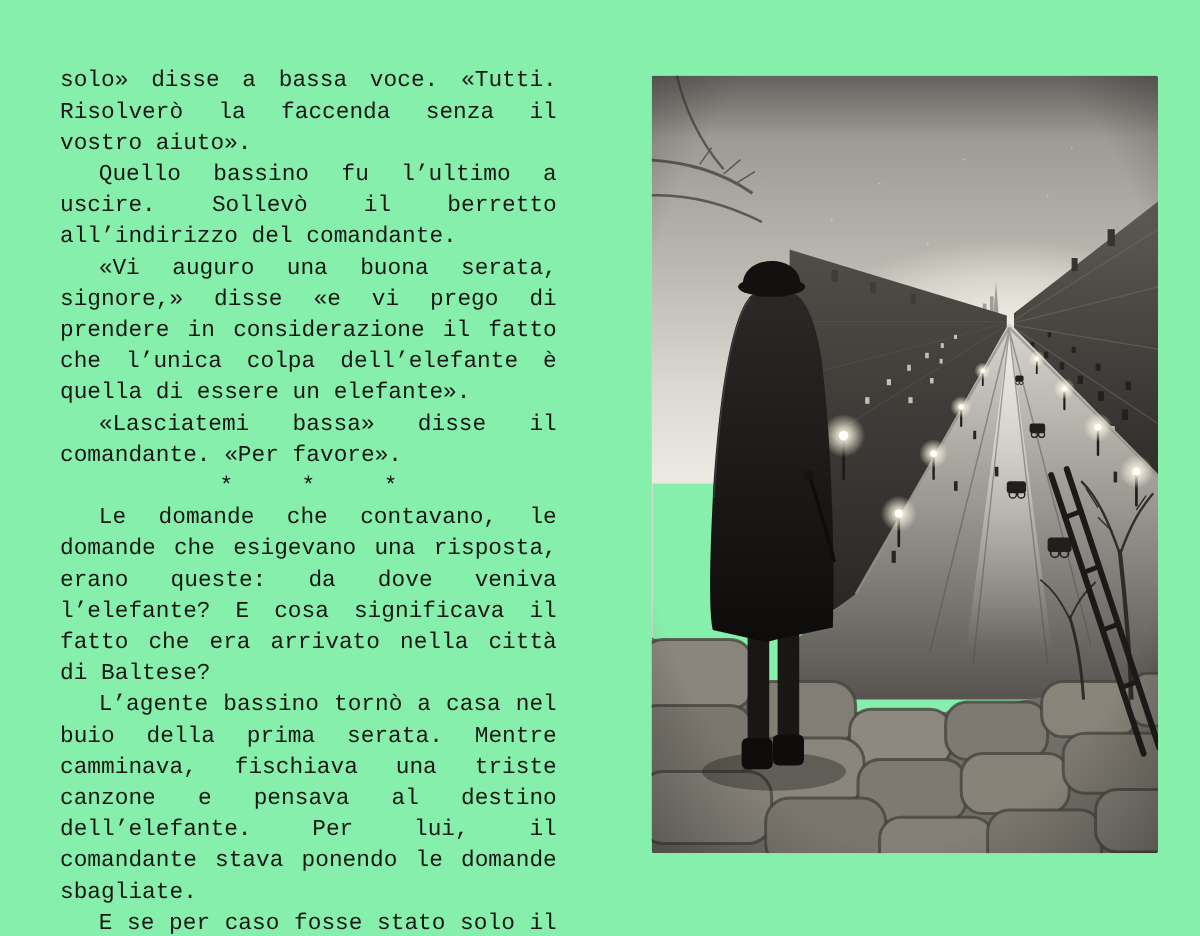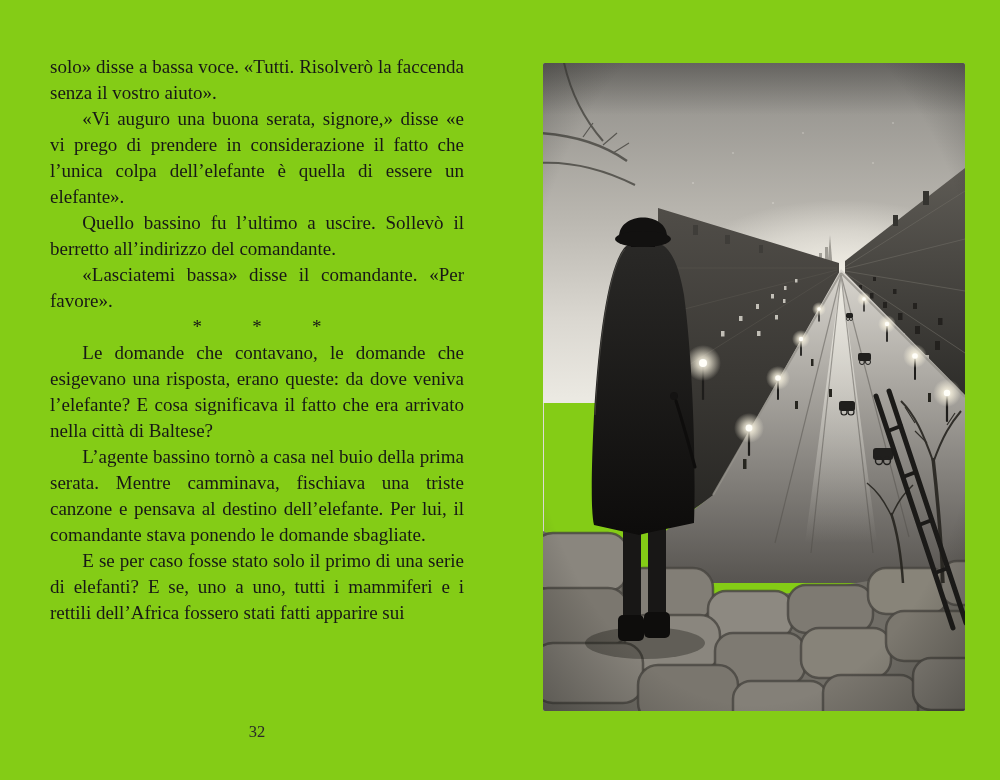--- a/index.html
+++ b/index.html
@@ -1,21 +1,21 @@
 <!DOCTYPE html>
 <html lang="it"><head>
 <meta charset="utf-8">
 <style>
   html, body { margin: 0; padding: 0; background: #ffffff; }
   body {
     width: 1000px; height: 780px; overflow: hidden;
     font-family: "Liberation Serif", "DejaVu Serif", serif;
     color: #181816;
   }
-  .spread { position: relative; width: 1000px; height: 780px; background: #84cc16; }
+  .spread { position: relative; width: 1000px; height: 780px; background: #86efac; font-family: Liberation Mono, monospace; }
 
   
   .left-page { position: absolute; left: 50px; top: 54px; width: 414px; }
   .text-block { font-size: 19px; line-height: 26px; text-align: justify; text-justify: inter-word; }
   .text-block p { margin: 0; }
   .text-block p.indent { text-indent: 1.7em; }
   .separator {
     text-align: center; word-spacing: 2.4em; font-size: 19px;
     margin: 2px 0 2px; text-indent: 0;
   }
@@ -33,30 +33,29 @@
   .illustration svg { display: block; width: 100%; height: 100%; }
 </style>
 </head>
 <body>
 
 <div class="spread">
 
   <div class="left-page">
     <div class="text-block">
       <p>solo» disse a bassa voce. «Tutti. Risolverò la faccenda senza il vostro aiuto».</p>
+      <p class="indent">Quello bassino fu l’ultimo a uscire. Sollevò il berretto all’indirizzo del comandante.</p>
       <p class="indent">«Vi auguro una buona serata, signore,» disse «e vi prego di prendere in considerazione il fatto che l’unica colpa dell’elefante è quella di essere un elefante».</p>
-      <p class="indent">Quello bassino fu l’ultimo a uscire. Sollevò il berretto all’indirizzo del comandante.</p>
       <p class="indent">«Lasciatemi bassa» disse il comandante. «Per favore».</p>
       <p class="separator">* * *</p>
       <p class="indent">Le domande che contavano, le domande che esigevano una risposta, erano queste: da dove veniva l’elefante? E cosa significava il fatto che era arrivato nella città di Baltese?</p>
       <p class="indent">L’agente bassino tornò a casa nel buio della prima serata. Mentre camminava, fischiava una triste canzone e pensava al destino dell’elefante. Per lui, il comandante stava ponendo le domande sbagliate.</p>
       <p class="indent">E se per caso fosse stato solo il primo di una serie di elefanti? E se, uno a uno, tutti i mammiferi e i rettili dell’Africa fossero stati fatti apparire sui</p>
     </div>
   </div>
-  <div class="page-number">32</div>
 
   <figure class="illustration">
     <svg viewBox="0 0 422 648" preserveAspectRatio="none">
       <defs>
         <linearGradient id="sky" x1="0" y1="0" x2="0" y2="1">
           <stop offset="0" stop-color="#8e8c87"></stop>
           <stop offset="0.45" stop-color="#b9b6af"></stop>
           <stop offset="0.75" stop-color="#dad7d0"></stop>
           <stop offset="1" stop-color="#eceae3"></stop>
         </linearGradient>

